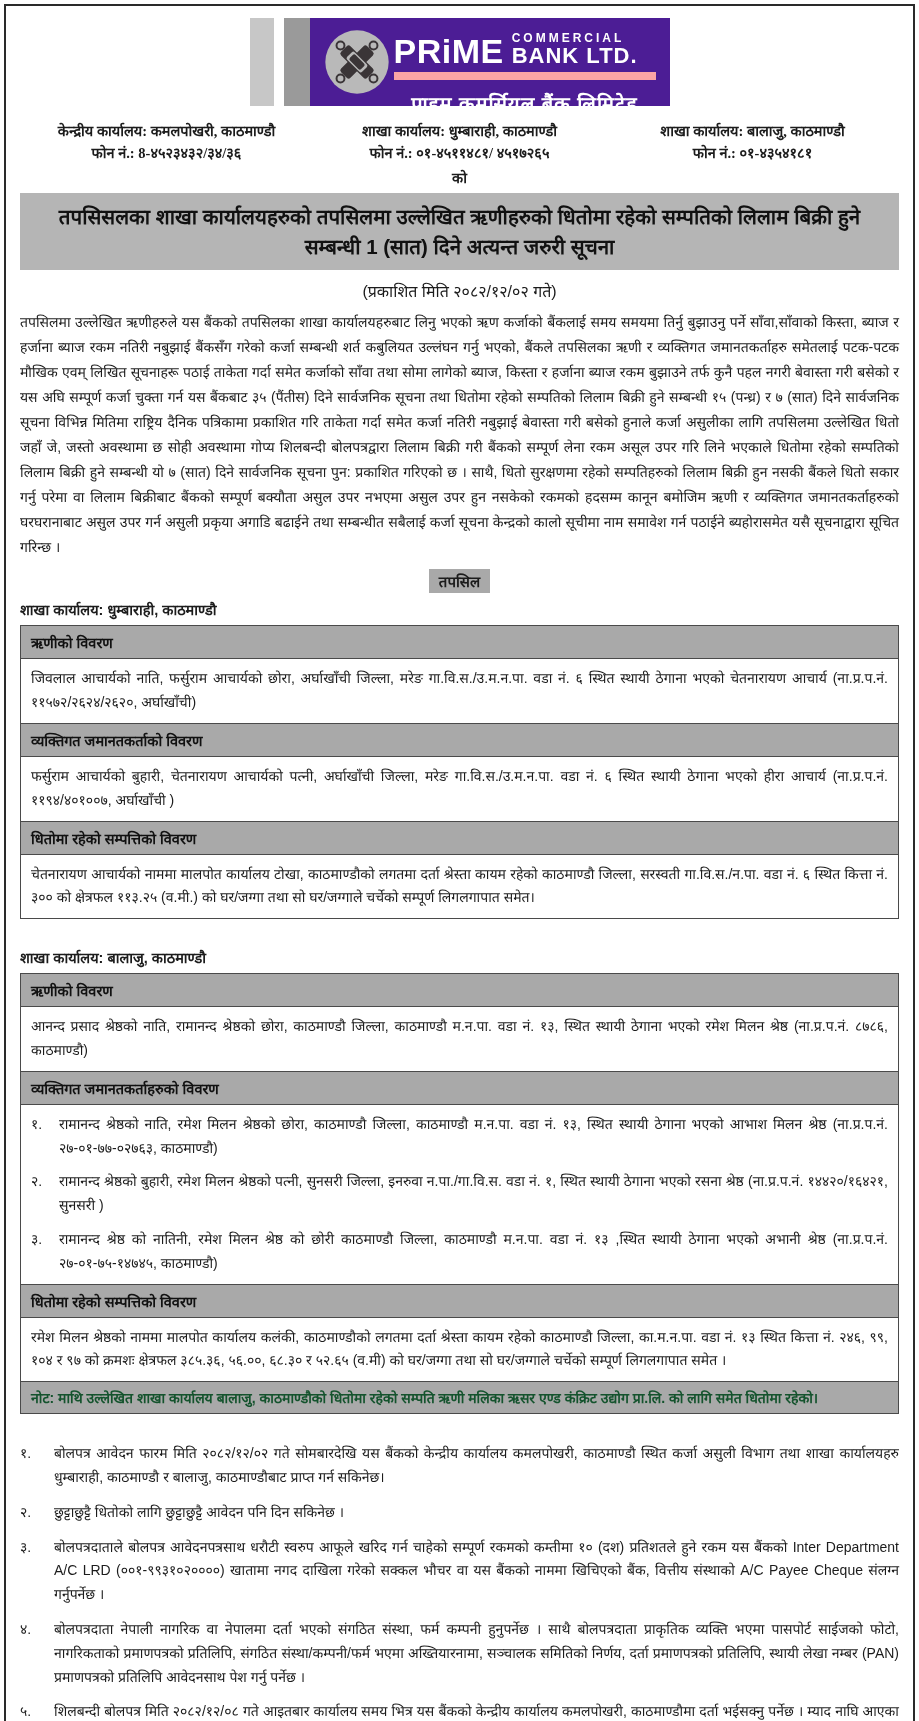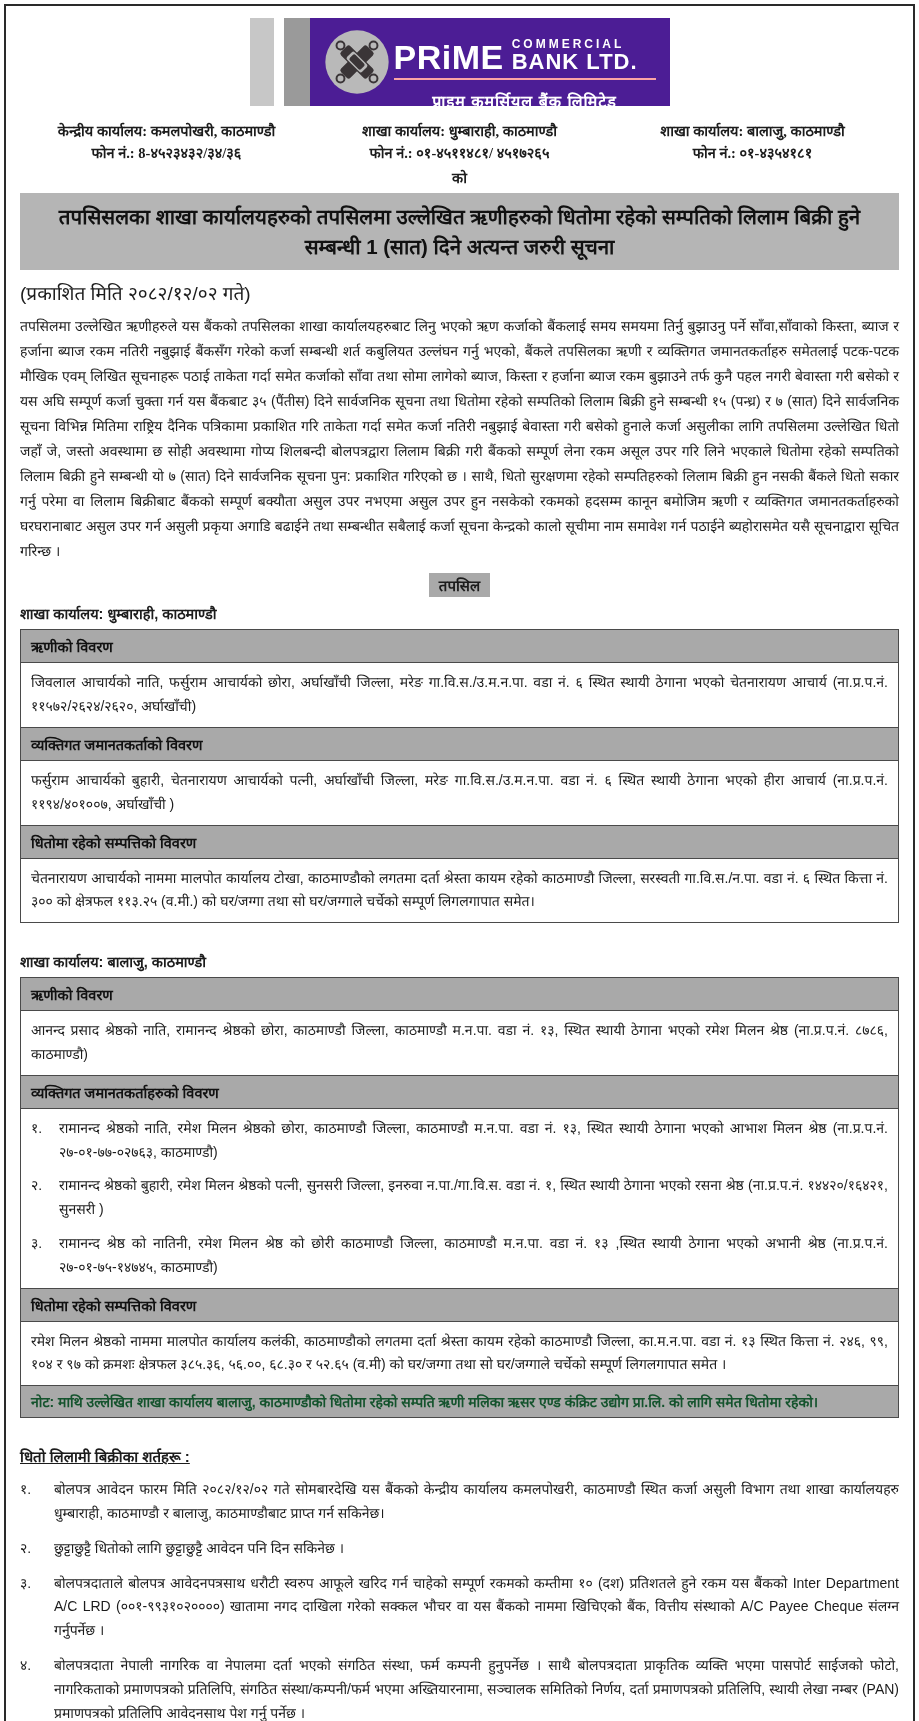--- a/index.html
+++ b/index.html
@@ -29,35 +29,35 @@
     align-items: center; padding: 8px 14px; gap: 4px;
   }
   .logo-circle { width: 66px; height: 66px; flex: 0 0 auto; }
   .brand-block { flex: 1; color: #fff; }
   .brand-line { display: flex; align-items: flex-end; gap: 8px; }
   .brand-prime { font-size: 34px; font-weight: bold; letter-spacing: 0.5px; line-height: 0.9; }
   .brand-right { display: flex; flex-direction: column; }
   .brand-commercial { font-size: 12px; letter-spacing: 3px; font-weight: bold; margin-top: 24px; }
   .brand-bankltd { font-size: 22px; font-weight: bold; letter-spacing: 1px; line-height: 1; }
   .brand-nepali {
-    border-top: 2px solid #fca5a5; margin-top: 5px; padding-top: 10px;
-    font-size: 16px; font-weight: bold; text-align: center; letter-spacing: 1px;
+    border-top: 8px solid #fca5a5; margin-top: 5px; padding-top: 10px;
+    font-size: 20px; font-weight: bold; text-align: center; letter-spacing: 1px;
   }
 
   
   .offices { display: flex; margin-top: 14px; }
   .office { flex: 1; text-align: center; font-weight: bold; font-size: 14.5px; line-height: 1.55; font-family: Liberation Serif, serif; }
   .connector { text-align: center; font-weight: bold; font-size: 14.5px; margin: 2px 0 6px 0; }
 
   
   .title-block {
     background: #b5b5b5; padding: 9px 30px; text-align: center;
     font-weight: bold; font-size: 20.5px; line-height: 1.45; color: #111;
   }
-  .pub-date { text-align: left; font-size: 19px; margin: 10px 0 8px 0; }
+  .pub-date { text-align: center; font-size: 16px; margin: 10px 0 8px 0; }
 
   
   .intro { font-size: 14px; line-height: 1.78; text-align: justify; }
 
   
   .tapasil-wrap { text-align: center; margin: 10px 0 6px 0; }
   .tapasil-chip { display: inline-block; background: #a9a9a9; font-weight: bold; font-size: 15px; padding: 2px 10px; }
   .branch-label { font-weight: bold; font-size: 14.5px; margin: 6px 0 6px 0; }
 
   .detail-table { border: 1.5px solid #4a4a4a; margin-bottom: 28px; }
@@ -181,21 +181,20 @@
           <span class="g-num">३.</span>
           <span class="g-text">रामानन्द श्रेष्ठ  को नातिनी, रमेश मिलन श्रेष्ठ  को छोरी  काठमाण्डौ जिल्ला, काठमाण्डौ म.न.पा. वडा नं. १३ ,स्थित स्थायी ठेगाना भएको अभानी श्रेष्ठ (ना.प्र.प.नं. २७-०१-७५-१४७४५, काठमाण्डौ)</span>
         </li>
       </ul>
     </div>
     <div class="row-header">धितोमा रहेको सम्पत्तिको विवरण</div>
     <div class="row-content">रमेश मिलन श्रेष्ठको नाममा मालपोत कार्यालय कलंकी, काठमाण्डौको लगतमा दर्ता श्रेस्ता कायम रहेको  काठमाण्डौ जिल्ला, का.म.न.पा. वडा नं. १३ स्थित कित्ता नं. २४६, ९९, १०४ र ९७ को क्रमशः क्षेत्रफल ३८५.३६, ५६.००, ६८.३० र ५२.६५ (व.मी) को घर/जग्गा तथा सो घर/जग्गाले चर्चेको सम्पूर्ण लिगलगापात समेत ।</div>
     <div class="row-note">नोट: माथि उल्लेखित शाखा कार्यालय बालाजु, काठमाण्डौको धितोमा रहेको सम्पति ऋणी मलिका ऋसर एण्ड कंक्रिट उद्योग प्रा.लि. को लागि समेत धितोमा रहेको।</div>
   </div>
 
-  <div class="terms-heading">धितो लिलामी बिक्रीका शर्तहरू :</div>
   <ul class="terms-list">
     <li class="term-item">
       <span class="term-num">१.</span>
       <span class="term-text">बोलपत्र आवेदन फारम मिति २०८२/१२/०२ गते सोमबारदेखि यस बैंकको केन्द्रीय कार्यालय कमलपोखरी, काठमाण्डौ स्थित कर्जा असुली विभाग तथा शाखा कार्यालयहरु धुम्बाराही, काठमाण्डौ र बालाजु, काठमाण्डौबाट प्राप्त गर्न सकिनेछ।</span>
     </li>
     <li class="term-item">
       <span class="term-num">२.</span>
       <span class="term-text">छुट्टाछुट्टै धितोको लागि छुट्टाछुट्टै आवेदन पनि दिन सकिनेछ ।</span>
     </li>
     <li class="term-item">

